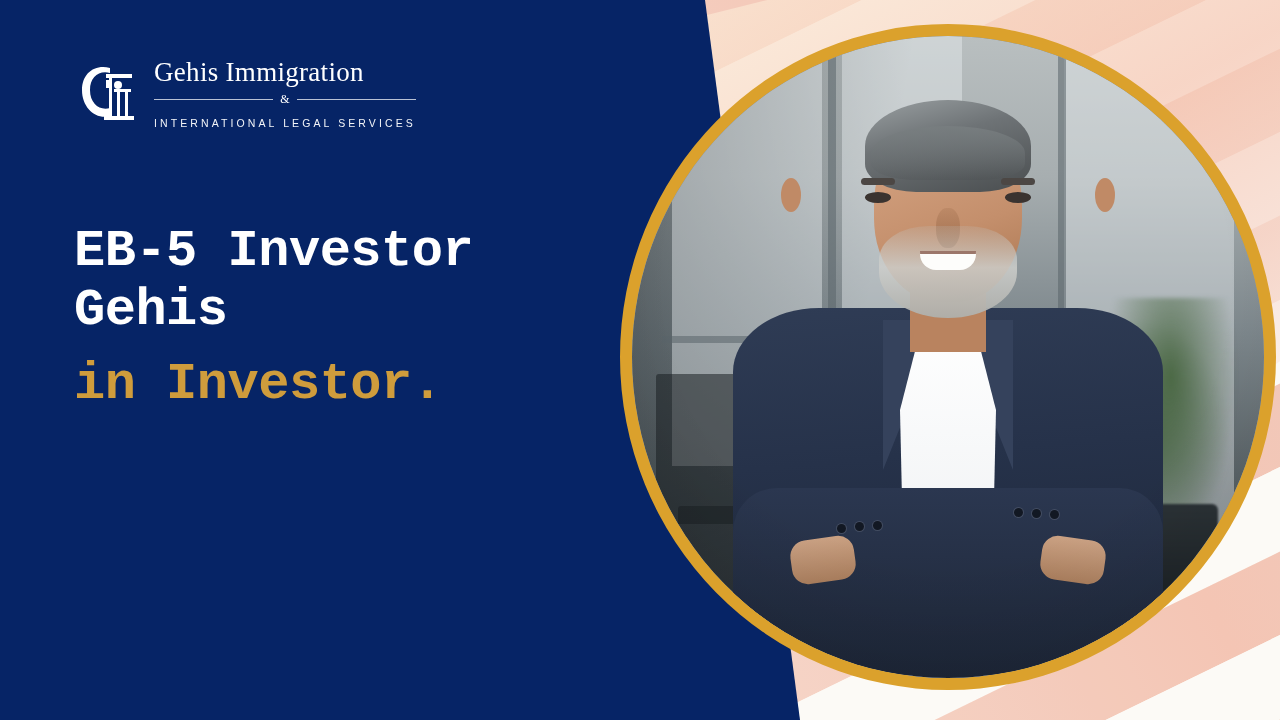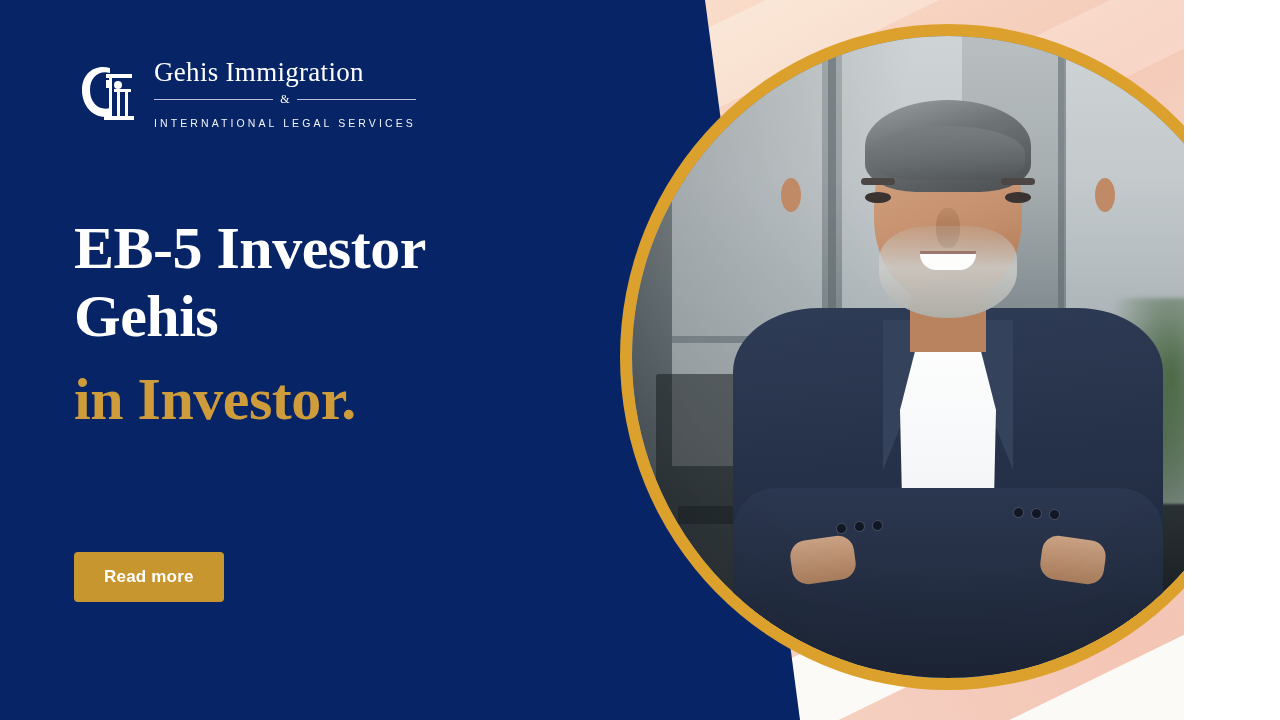--- a/index.html
+++ b/index.html
@@ -2,21 +2,21 @@
 <html><head>
 <meta charset="utf-8">
 <style>
   * { margin:0; padding:0; box-sizing:border-box; }
   html, body {
     width:1280px; height:720px; overflow:hidden;
     font-family:"Liberation Sans", sans-serif;
     background:#ffffff;
   }
   #banner {
-    position:relative; width:1184px; height:720px; overflow:hidden;
+    position:relative; width:1280px; height:720px; overflow:hidden;
     background:#faf8f3;
   }
 
   
   .bg-layer { position:absolute; inset:0; }
 
   .flag-stripes {
     position:absolute; top:-120px; right:-180px;
     width:820px; height:980px;
     transform:rotate(-26deg);
@@ -189,23 +189,23 @@
   }
   .logo-rule-row { display:flex; align-items:center; gap:7px; margin-top:7px; }
   .logo-rule { height:1px; background:rgba(255,255,255,.72); flex:1; }
   .logo-amp { font-family:"Liberation Serif", serif; font-size:12px; color:#ffffff; line-height:1; }
   .logo-sub {
     margin-top:12px; font-size:10.5px; letter-spacing:3.1px;
     color:#f2f4f8; white-space:nowrap; font-weight:400;
   }
 
   .headline {
-    position:absolute; left:74px; top:214px; width:520px;
-    font-family:Liberation Serif, serif;
-    font-weight:700; font-size:60px; line-height:1.14;
+    position:absolute; left:74px; top:222px; width:520px;
+    font-family:Liberation Mono, monospace;
+    font-weight:700; font-size:52px; line-height:1.14;
     color:#ffffff; letter-spacing:-.5px;
   }
   .headline .gold { color:#cf9c3c; display:block; margin-top:14px; }
 
   .cta {
     position:absolute; left:74px; top:552px;
     display:inline-block; padding:15px 30px;
     background:#c8962e; color:#ffffff;
     font-size:17px; font-weight:700; letter-spacing:.2px;
     border:none; border-radius:4px; cursor:pointer;
@@ -311,15 +311,14 @@
         <div class="logo-sub">INTERNATIONAL LEGAL SERVICES</div>
       </div>
     </div>
 
     <h1 class="headline">
       <span>EB-5 Investor</span><br>
       <span>Gehis</span>
       <span class="gold">in Investor.</span>
     </h1>
 
-    <button class="cta">Read more</button>
   </div>
 </div>
 
 </body></html>

